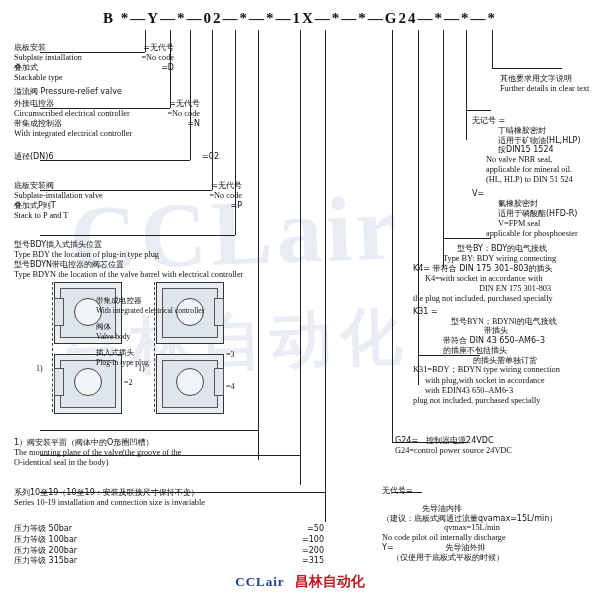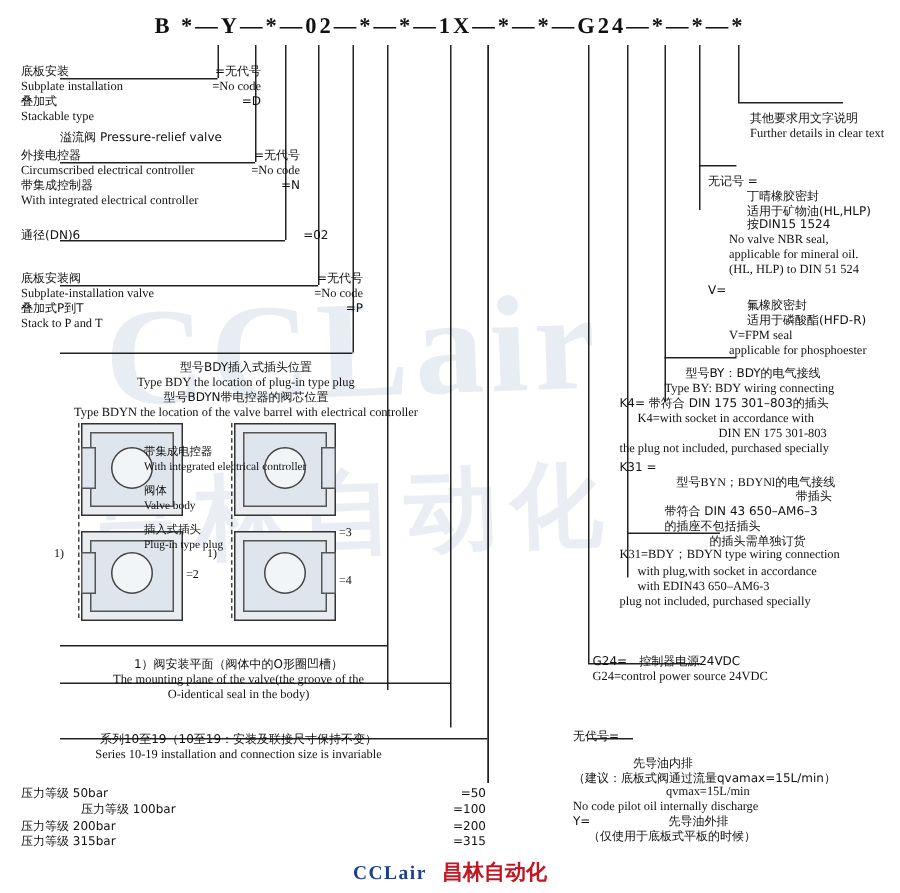--- a/index.html
+++ b/index.html
@@ -45,21 +45,21 @@
     font-weight:bold;
     font-size:15px;
     letter-spacing:2px;
   }
 
   
   .vline{position:absolute;width:1px;background:#222;}
   .hline{position:absolute;height:1px;background:#222;}
 
   
-  .blk{position:absolute;line-height:1.22;text-align:center;}
+  .blk{position:absolute;line-height:1.22;}
   .blk .cn{font-family:"DejaVu Sans", sans-serif;font-size:8px;}
   .blk .en{font-family:"Liberation Serif", serif;font-size:8.3px;}
   .row{display:flex;justify-content:space-between;gap:6px;white-space:nowrap;}
   .row .lbl{flex:0 0 auto;}
   .row .val{flex:0 0 auto;}
   .right-col{text-align:left;}
 
   
   #valve-drawing{
     position:absolute;left:36px;top:278px;width:220px;height:148px;
@@ -262,21 +262,21 @@
 <div class="blk" style="left:14px;top:488px;width:290px;">
   <div class="cn">系列10至19（10至19：安装及联接尺寸保持不变）</div>
   <div class="en">Series 10-19 installation and connection size is invariable</div>
 </div>
 
 <div class="blk" style="left:14px;top:524px;width:310px;">
   <div class="row" style="margin-bottom:1px;">
     <span class="lbl cn">压力等级 50bar</span>
     <span class="val cn">=50</span>
   </div>
-  <div class="row" style="margin-bottom:1px;margin-left:40px;">
+  <div class="row" style="margin-bottom:1px;">
     <span class="lbl cn">压力等级 100bar</span>
     <span class="val cn">=100</span>
   </div>
   <div class="row" style="margin-bottom:1px;">
     <span class="lbl cn">压力等级 200bar</span>
     <span class="val cn">=200</span>
   </div>
   <div class="row" style="margin-bottom:1px;">
     <span class="lbl cn">压力等级 315bar</span>
     <span class="val cn">=315</span>
@@ -293,35 +293,35 @@
   <div class="cn" style="margin-left:24px;">丁晴橡胶密封</div>
   <div class="cn" style="margin-left:24px;">适用于矿物油(HL,HLP)</div>
   <div class="cn" style="margin-left:24px;">按DIN15 1524</div>
   <div class="en" style="margin-left:12px;">No valve NBR seal,</div>
   <div class="en" style="margin-left:12px;">applicable for mineral oil.</div>
   <div class="en" style="margin-left:12px;">(HL, HLP) to DIN 51 524</div>
   <div style="height:4px;"></div>
   <div class="cn" style="margin-left:-2px;">V=</div>
   <div class="cn" style="margin-left:24px;">氟橡胶密封</div>
   <div class="cn" style="margin-left:24px;">适用于磷酸酯(HFD-R)</div>
-  <div class="en" style="margin-left:12px;">V=FPM seal</div>
+  <div class="en" style="margin-left:24px;">V=FPM seal</div>
   <div class="en" style="margin-left:12px;">applicable for phosphoester</div>
 </div>
 
 <div class="blk right-col" style="left:413px;top:244px;width:188px;">
   <div class="cn" style="margin-left:44px;">型号BY：BDY的电气接线</div>
   <div class="en" style="margin-left:30px;">Type BY: BDY wiring connecting</div>
   <div class="cn">K4=  带符合 DIN 175 301–803的插头</div>
   <div class="en" style="margin-left:12px;">K4=with socket in accordance with</div>
   <div class="en" style="margin-left:30px;padding-left:36px;">DIN EN 175 301-803</div>
   <div class="en">the plug not included, purchased specially</div>
   <div style="height:3px;"></div>
   <div class="cn">K31 =</div>
   <div class="cn" style="margin-left:38px;font-family:Liberation Serif, serif;">型号BYN；BDYNl的电气接线</div>
-  <div class="cn" style="margin-left:71px;text-align:center;">带插头</div>
+  <div class="cn" style="margin-left:71px;">带插头</div>
   <div class="cn" style="margin-left:30px;">带符合 DIN 43 650–AM6–3</div>
   <div class="cn" style="margin-left:30px;">的插座不包括插头</div>
   <div class="cn" style="margin-left:60px;">的插头需单独订货</div>
   <div class="en">K31=BDY；BDYN type wiring connection</div>
   <div class="en" style="margin-left:12px;">with plug,with socket in accordance</div>
   <div class="en" style="margin-left:12px;">with EDIN43 650–AM6-3</div>
   <div class="en">plug not included, purchased specially</div>
 </div>
 
 <div class="blk right-col" style="left:395px;top:436px;width:200px;">

